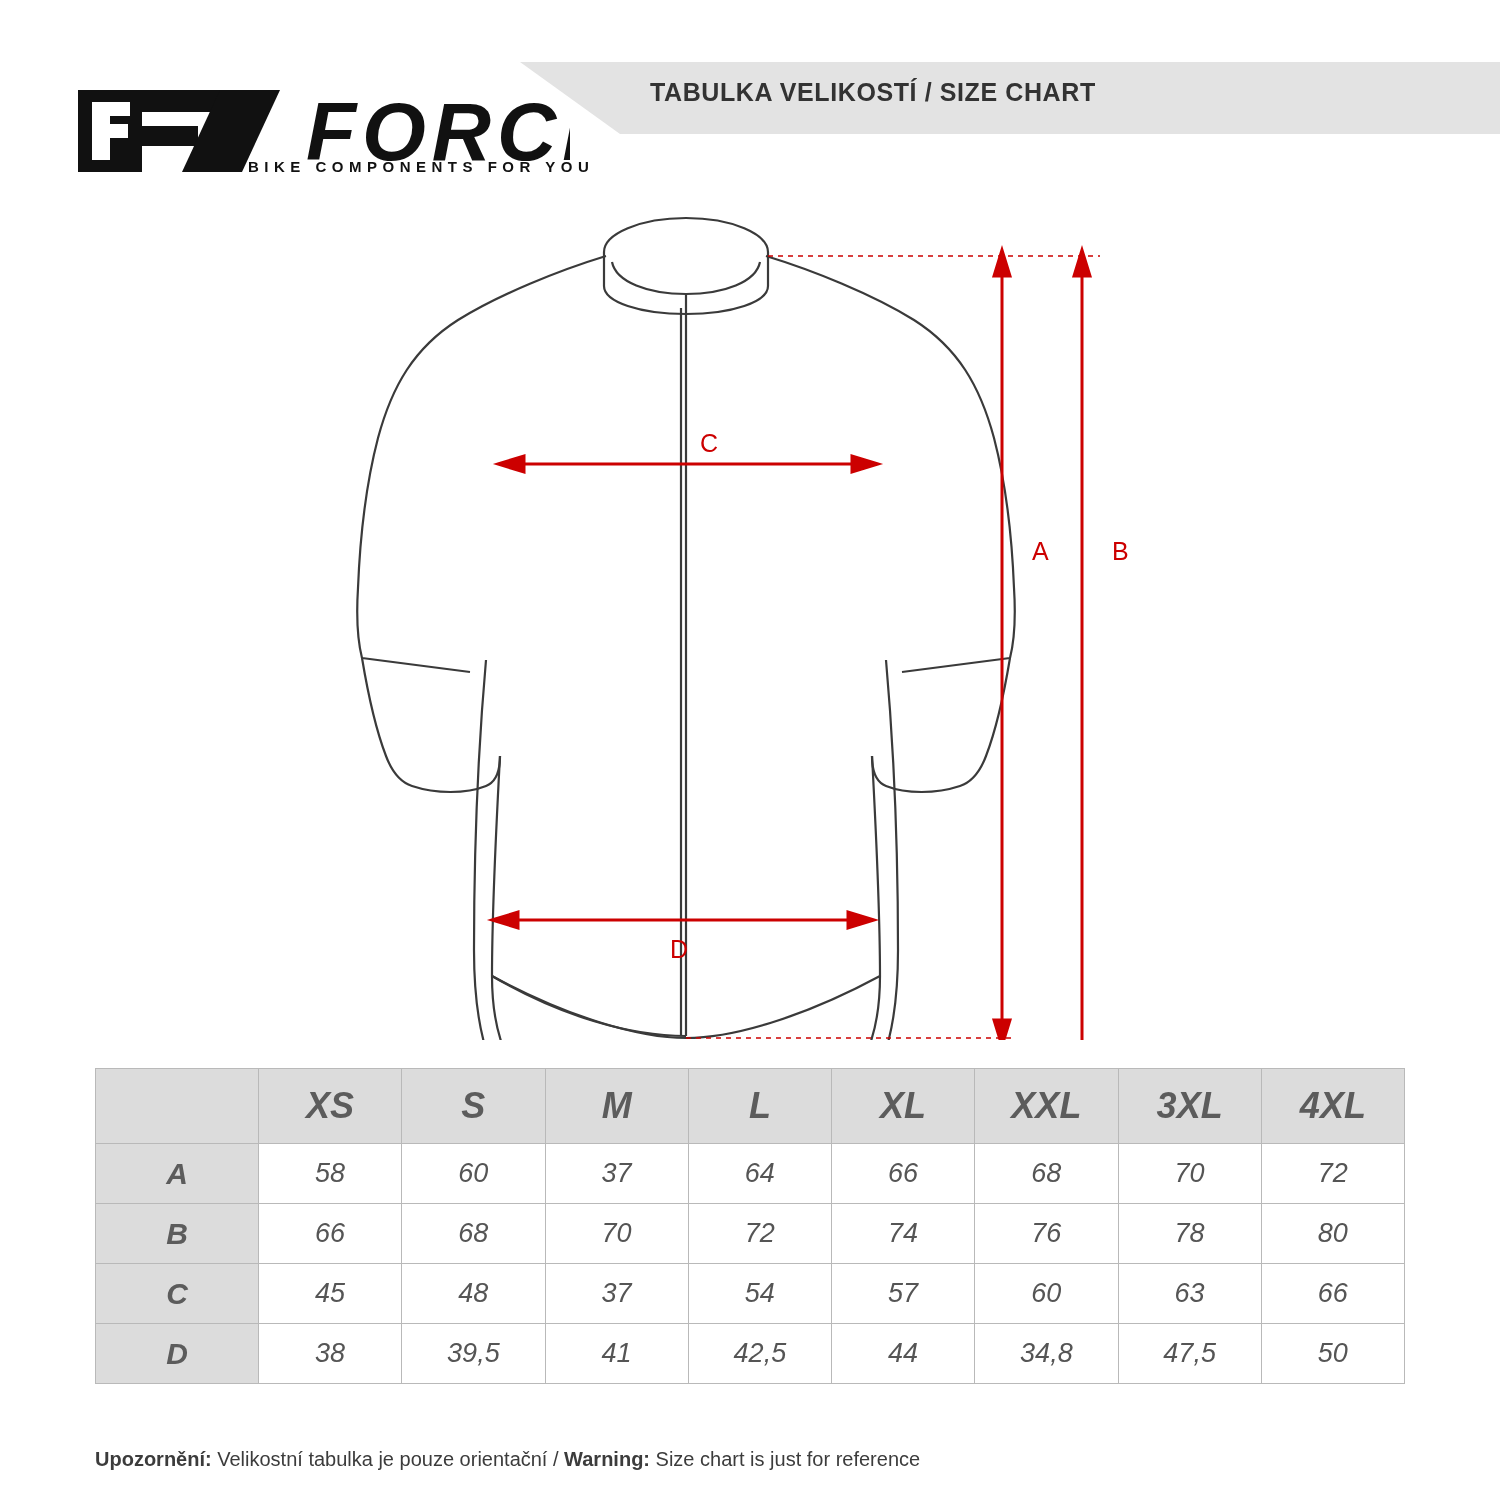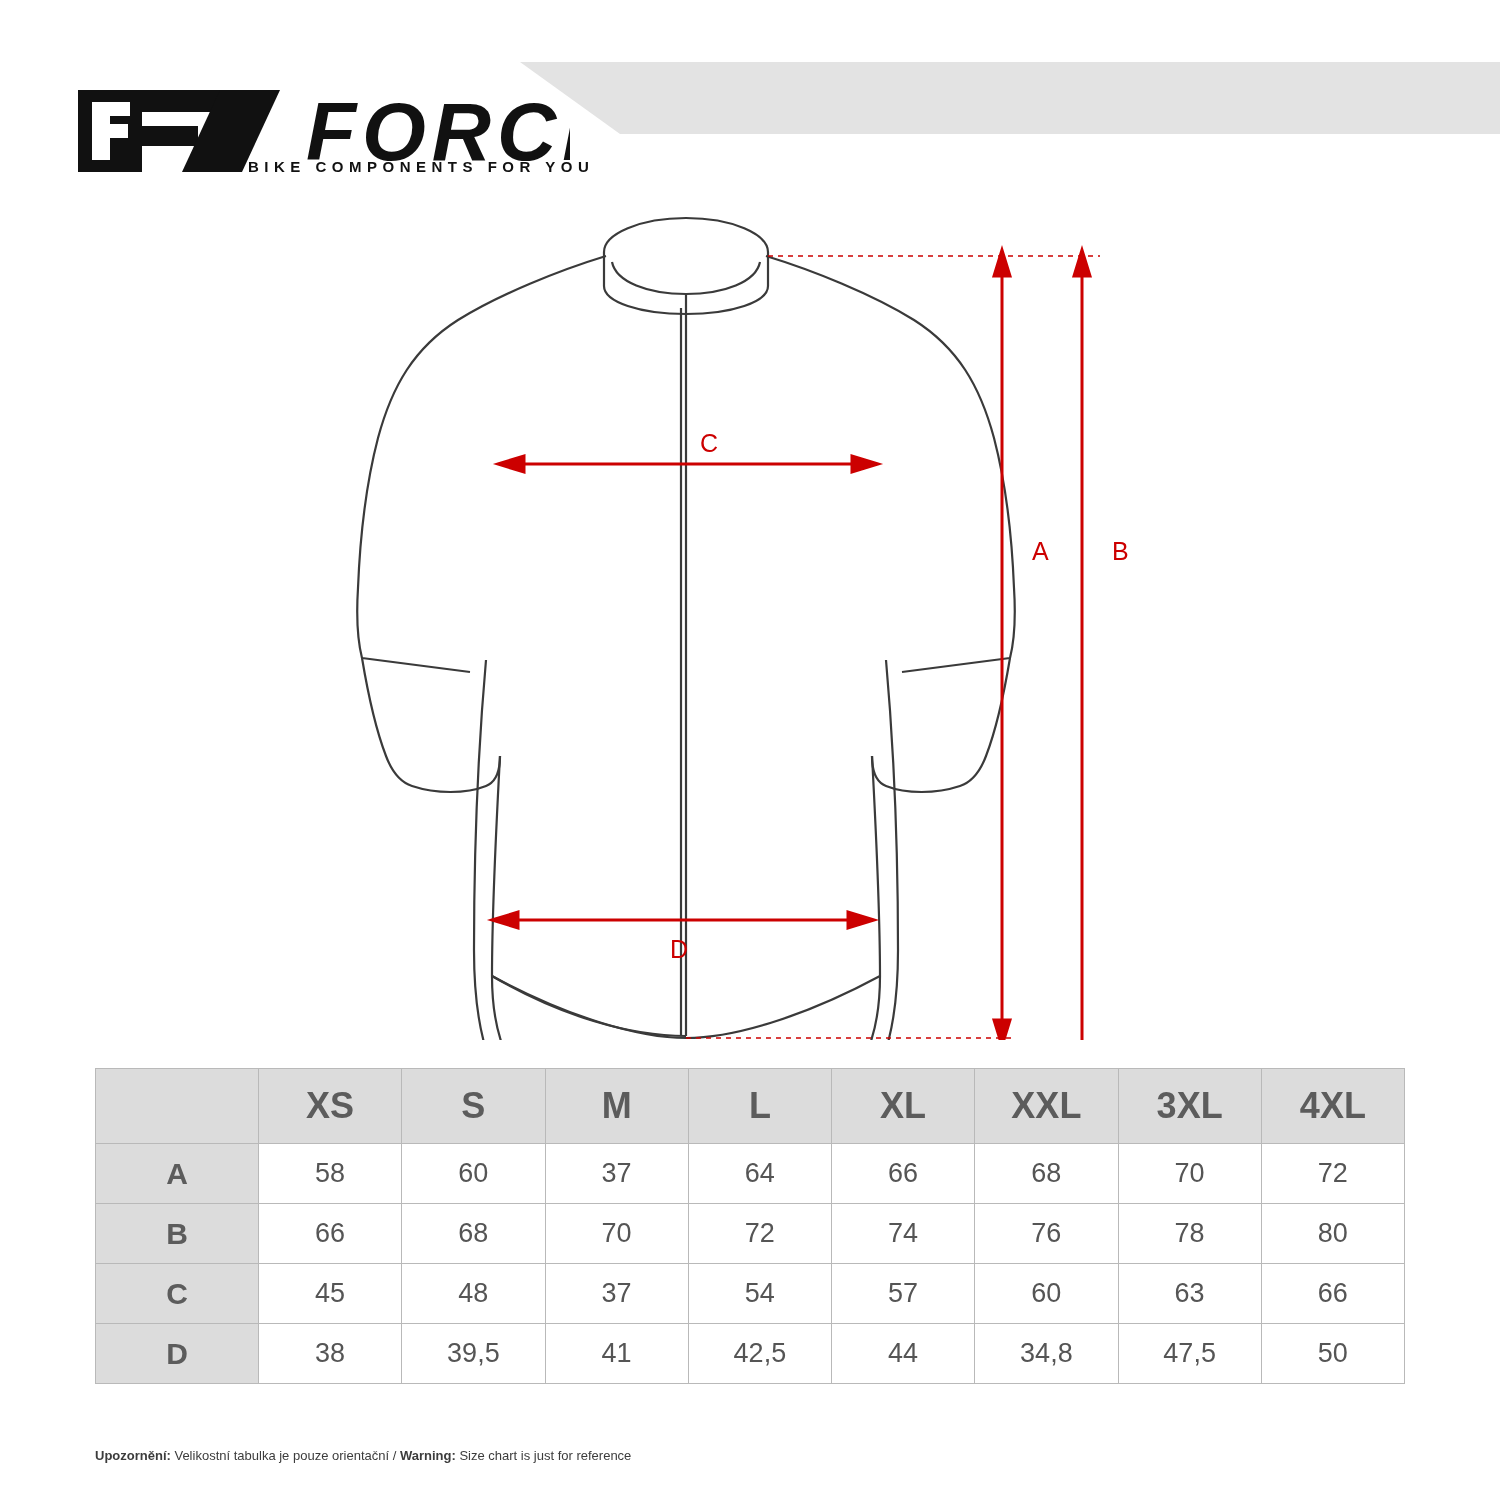--- a/index.html
+++ b/index.html
@@ -80,20 +80,21 @@
   .table-wrap {
     position: absolute;
     left: 95px;
     top: 1068px;
     width: 1310px;
   }
   table.size-table {
     border-collapse: collapse;
     width: 1310px;
     table-layout: fixed;
+    font-style: italic;
   }
   table.size-table td, table.size-table th {
     border: 1px solid #b9b9b9;
     text-align: center;
     color: #555555;
     font-weight: normal;
   }
   table.size-table thead th {
     background: #dcdcdc;
     height: 72px;
@@ -114,21 +115,21 @@
     font-size: 30px;
     color: #5c5c5c;
   }
   col.c-label { width: 163px; }
 
   
   .footnote {
     position: absolute;
     left: 95px;
     top: 1448px;
-    font-size: 13px;
+    font-size: 20px;
     color: #3c3c3c;
   }
   .footnote b { font-weight: bold; }
 </style>
 </head>
 <body>
 
 <div class="header">
   <div class="header-band"></div>
   <div class="header-band-white"></div>
@@ -136,20 +137,21 @@
   <svg class="logo" viewBox="0 0 500 110">
 
     <path d="M8 18 L150 18 L150 40 L72 40 L72 54 L128 54 L128 74 L72 74 L72 100 L8 100 Z" fill="#111111"></path>
     <path d="M22 30 L60 30 L60 44 L40 44 L40 52 L58 52 L58 66 L40 66 L40 88 L22 88 Z" fill="#ffffff"></path>
     <path d="M150 18 L210 18 L172 100 L112 100 Z" fill="#111111"></path>
 
     <text x="236" y="88" font-family="Liberation Sans, sans-serif" font-size="82" font-weight="bold" font-style="italic" letter-spacing="6" fill="#111111">FORCE</text>
   </svg>
   <div class="logo-tag">BIKE COMPONENTS FOR YOU</div>
 
+  <div class="header-title">TABULKA VELIKOSTÍ / SIZE CHART</div>
 </div>
 
 <svg class="illo" viewBox="0 0 1500 850">
   <g fill="none" stroke="#3a3a3a" stroke-width="2.2" stroke-linejoin="round">
 
     <path d="M604 62 C604 44 640 28 686 28 C732 28 768 44 768 62 L768 96 C768 112 732 124 686 124 C640 124 604 112 604 96 Z"></path>
     <path d="M612 72 C616 92 648 104 686 104 C724 104 756 92 760 72"></path>
 
     <path d="M606 66 C560 80 500 104 458 130 C414 158 392 196 378 248 C366 294 360 348 358 398 C356 430 358 452 362 468 L470 482"></path>
     <path d="M766 66 C812 80 872 104 914 130 C958 158 980 196 994 248 C1006 294 1012 348 1014 398 C1016 430 1014 452 1010 468 L902 482"></path>

